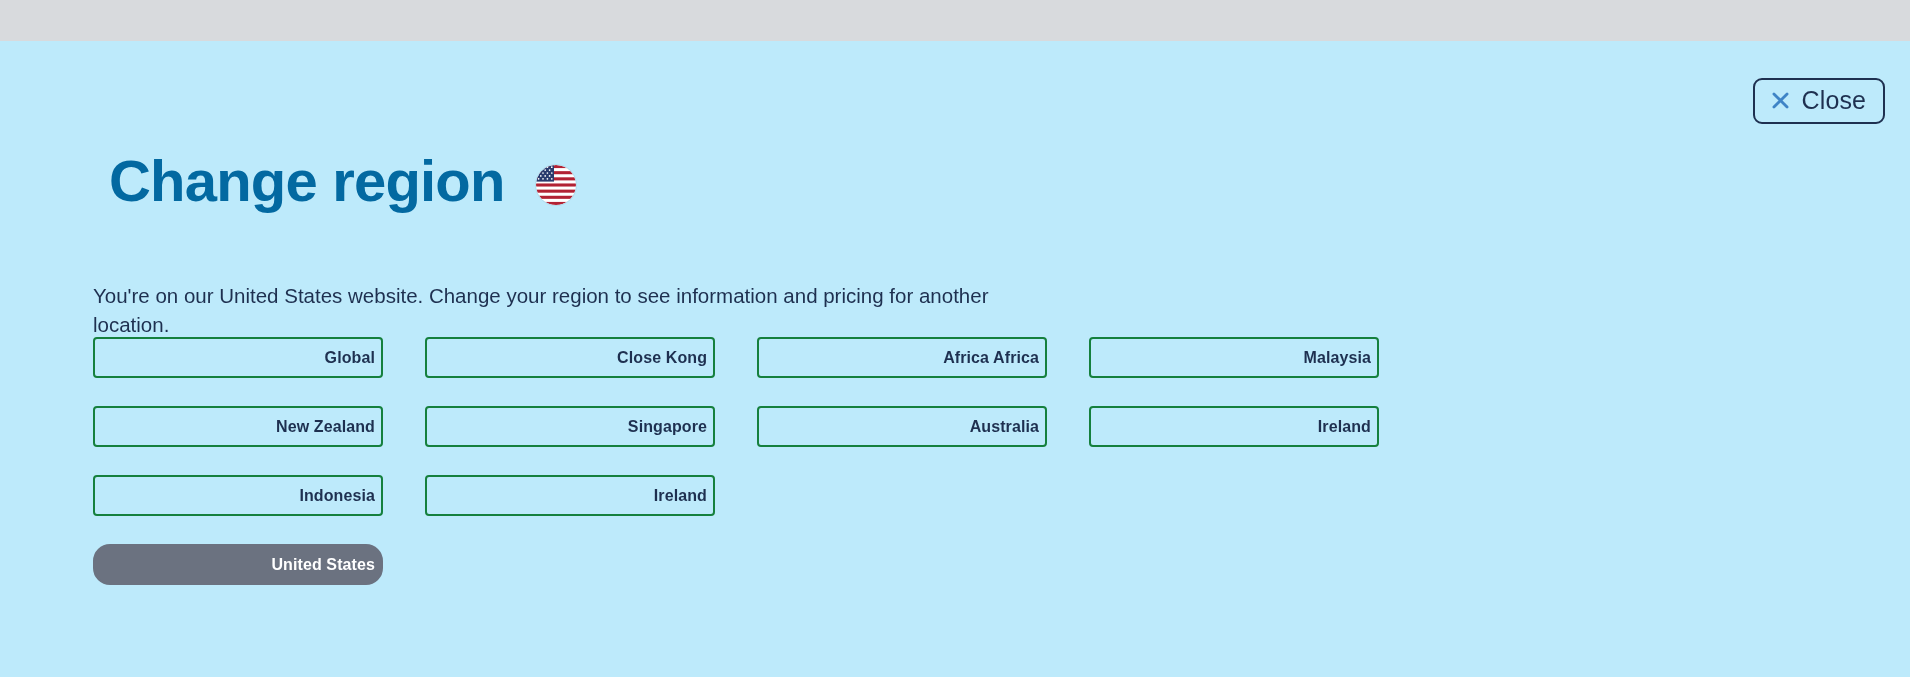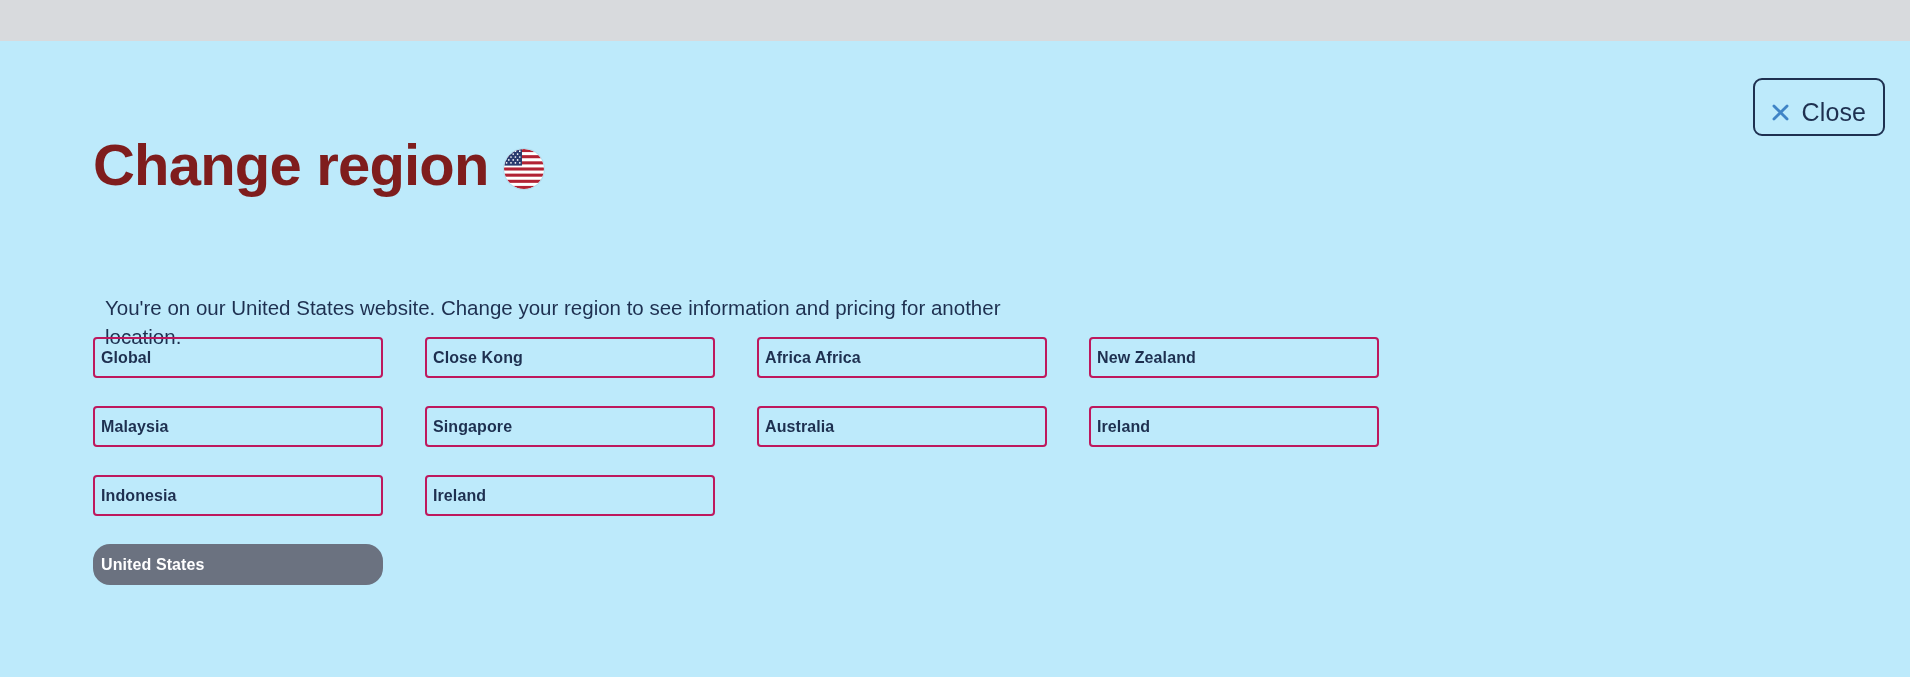--- a/index.html
+++ b/index.html
@@ -43,21 +43,21 @@
   }
 
   
   .close-button {
     position: absolute;
     right: 25px;
     top: 37px;
     display: flex;
     align-items: center;
     gap: 11px;
-    padding: 20px 17px 9px 15px;
+    padding: 8px 17px 9px 15px;
     border: 2px solid #1e3050;
     border-radius: 9px;
     background: transparent;
     cursor: pointer;
     line-height: 1;
   }
   .close-x {
     display: block;
     width: 21px;
     height: 21px;
@@ -82,23 +82,23 @@
     position: absolute;
     top: 95px;
     left: 0;
     display: flex;
     align-items: center;
     gap: 15px;
   }
   .page-title {
     font-size: 58px;
     font-weight: 700;
-    color: #7f1d1d;
+    color: #0369a1;
     letter-spacing: -0.8px;
-    margin: 0;
+    margin: 16px;
     line-height: 1;
     white-space: nowrap;
   }
   .flag-emoji {
     width: 40px;
     height: 40px;
     border-radius: 50%;
     overflow: hidden;
     position: relative;
     flex: none;
@@ -109,49 +109,49 @@
 
   
   .panel-desc {
     position: absolute;
     top: 240px;
     left: 0;
     width: 940px;
     font-size: 20.5px;
     line-height: 1.42;
     color: #1e3050;
-    margin: 12px;
+    margin: 0;
     font-weight: 400;
   }
 
   
   .region-grid {
     position: absolute;
     top: 296px;
     left: 0;
     display: grid;
     grid-template-columns: repeat(4, 290px);
     column-gap: 42px;
     row-gap: 28px;
   }
   .region-button {
     height: 41px;
     box-sizing: border-box;
-    border: 2px solid #be185d;
+    border: 2px solid #15803d;
     border-radius: 4px;
     background: transparent;
     color: #1e3050;
     font-family: "Liberation Sans", sans-serif;
     font-size: 16px;
     font-weight: 700;
     letter-spacing: 0.1px;
     cursor: pointer;
     display: flex;
     align-items: center;
-    justify-content: flex-start;
+    justify-content: flex-end;
     padding: 0 6px;
   }
   .region-button.is-active {
     background: #6b7280;
     border-color: #6b7280;
     color: #ffffff;
     border-radius: 17px;
   }
   .region-grid-secondary {
     position: absolute;
@@ -232,24 +232,24 @@
           <button class="region-button">
             <span>Global</span>
           </button>
           <button class="region-button">
             <span>Close Kong</span>
           </button>
           <button class="region-button">
             <span>Africa Africa</span>
           </button>
           <button class="region-button">
+            <span>Malaysia</span>
+          </button>
+          <button class="region-button">
             <span>New Zealand</span>
-          </button>
-          <button class="region-button">
-            <span>Malaysia</span>
           </button>
           <button class="region-button">
             <span>Singapore</span>
           </button>
           <button class="region-button">
             <span>Australia</span>
           </button>
           <button class="region-button">
             <span>Ireland</span>
           </button>

